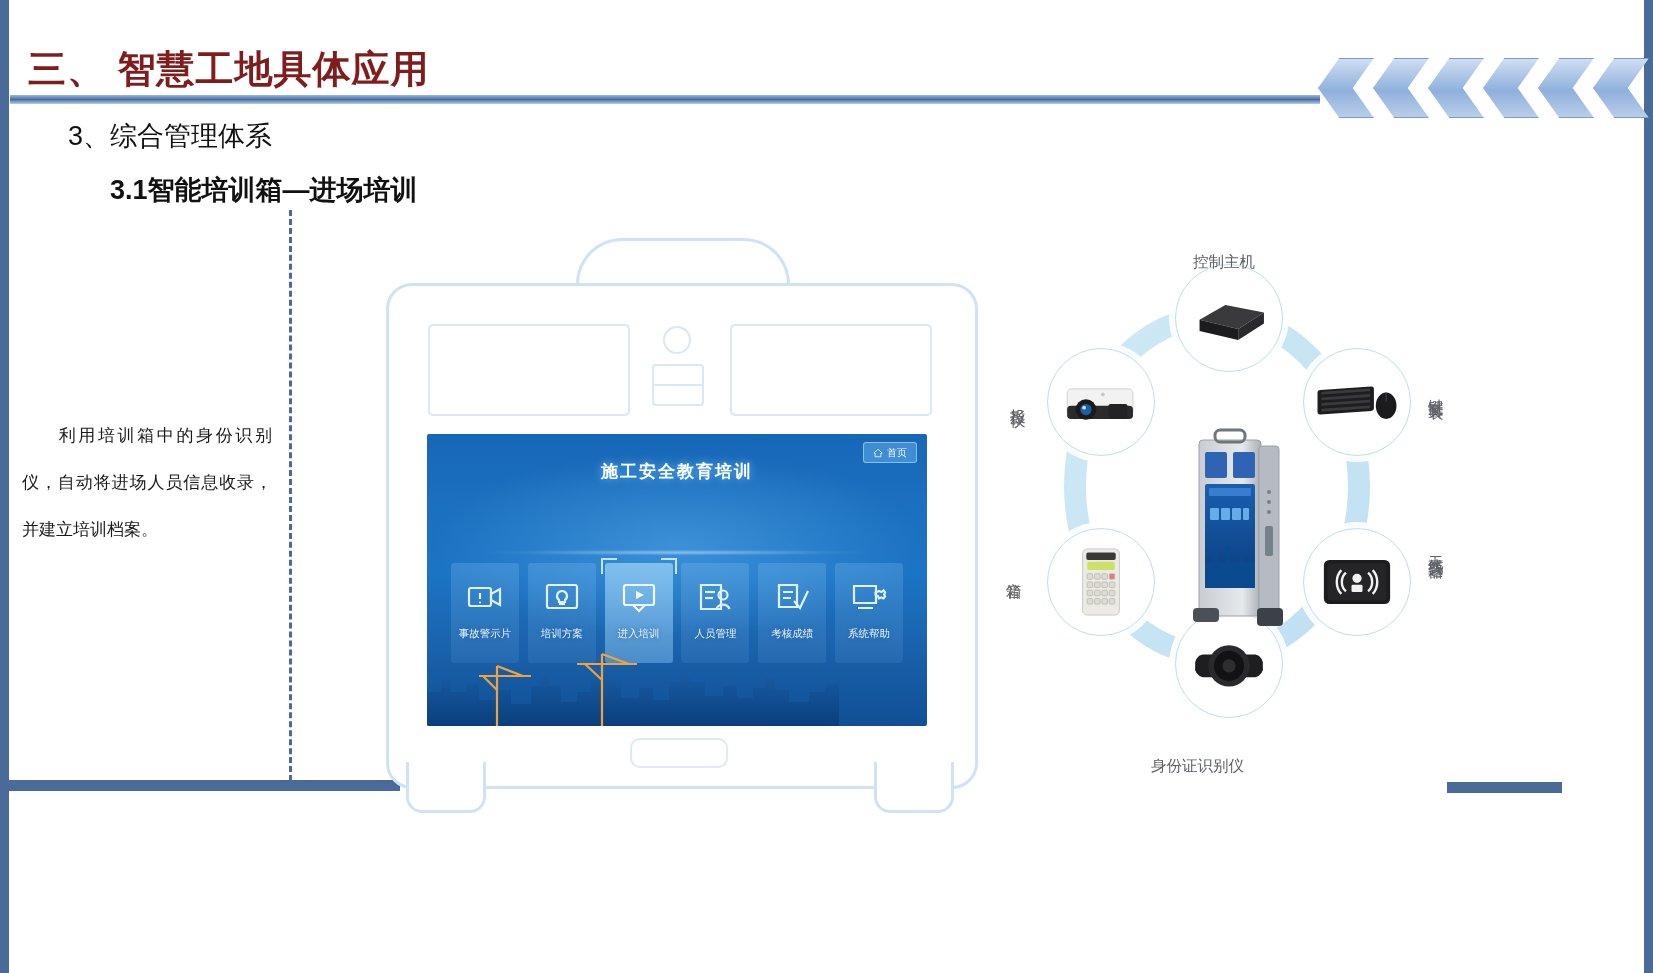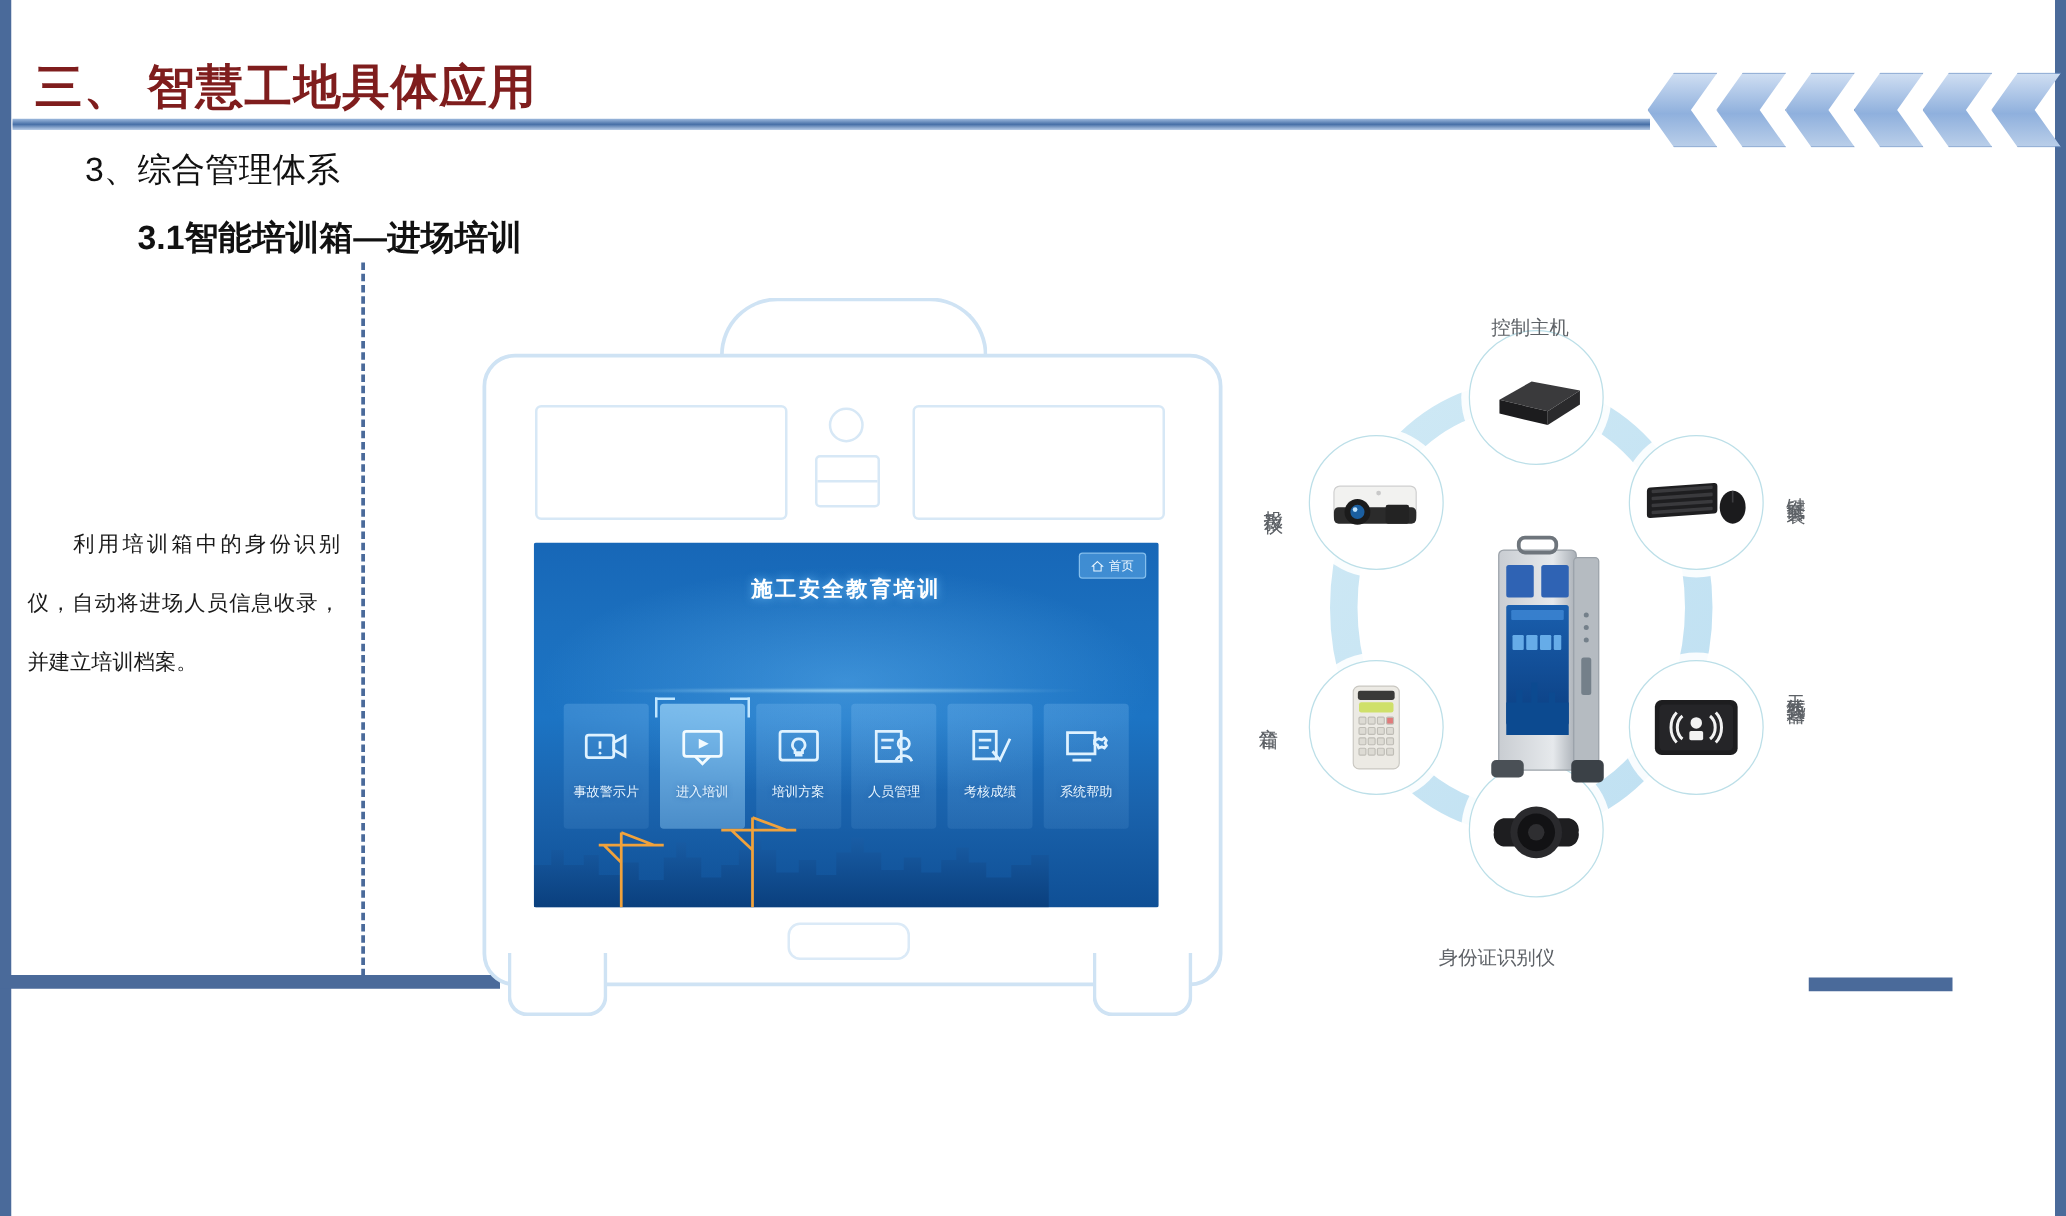--- a/index.html
+++ b/index.html
@@ -242,40 +242,40 @@
             <svg viewBox="0 0 40 40" width="40" height="40" fill="none" stroke="#dff2ff" stroke-width="2.2">
               <rect x="4" y="11" width="22" height="18" rx="2"></rect>
               <path d="M26 17 L35 12 v16 l-9 -5 z"></path>
               <line x1="15" y1="16" x2="15" y2="22"></line>
                 <circle cx="15" cy="25.5" r="1.1" fill="#dff2ff" stroke="none"></circle>
             </svg>
           </span>
           <span class="tile-label">事故警示片</span>
         </div>
 
+        <div class="tile">
+          <span class="tile-icon">
+            <svg viewBox="0 0 40 40" width="40" height="40" fill="none" stroke="#dff2ff" stroke-width="2.2">
+              <rect x="5" y="8" width="30" height="23" rx="2"></rect>
+              <path d="M20 14 a5 5 0 0 1 3 9 v2 h-6 v-2 a5 5 0 0 1 3 -9 z"></path>
+              <line x1="17" y1="27" x2="23" y2="27"></line>
+            </svg>
+          </span>
+          <span class="tile-label">培训方案</span>
+        </div>
+
         <div class="tile active">
           <span class="tile-icon">
             <svg viewBox="0 0 40 40" width="40" height="40" fill="none" stroke="#f2fbff" stroke-width="2.2">
               <rect x="5" y="8" width="30" height="20" rx="2"></rect>
               <path d="M17 14 L25 18 L17 22 z" fill="#f2fbff" stroke="none"></path>
               <path d="M14 28 L20 34 L26 28"></path>
             </svg>
           </span>
           <span class="tile-label">进入培训</span>
-        </div>
-
-        <div class="tile">
-          <span class="tile-icon">
-            <svg viewBox="0 0 40 40" width="40" height="40" fill="none" stroke="#dff2ff" stroke-width="2.2">
-              <rect x="5" y="8" width="30" height="23" rx="2"></rect>
-              <path d="M20 14 a5 5 0 0 1 3 9 v2 h-6 v-2 a5 5 0 0 1 3 -9 z"></path>
-              <line x1="17" y1="27" x2="23" y2="27"></line>
-            </svg>
-          </span>
-          <span class="tile-label">培训方案</span>
         </div>
 
         <div class="tile">
           <span class="tile-icon">
             <svg viewBox="0 0 40 40" width="40" height="40" fill="none" stroke="#dff2ff" stroke-width="2.2">
               <path d="M6 8 h20 v24 h-20 z"></path>
               <line x1="10" y1="15" x2="20" y2="15"></line>
                 <line x1="10" y1="21" x2="18" y2="21"></line>
               <circle cx="28" cy="18" r="4.5"></circle>
               <path d="M21.5 32 a7 7 0 0 1 13 0"></path>

